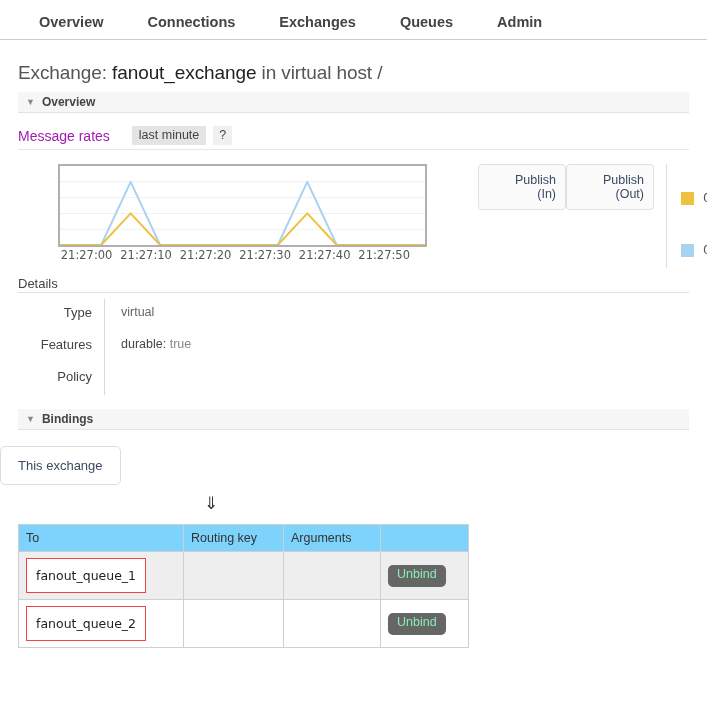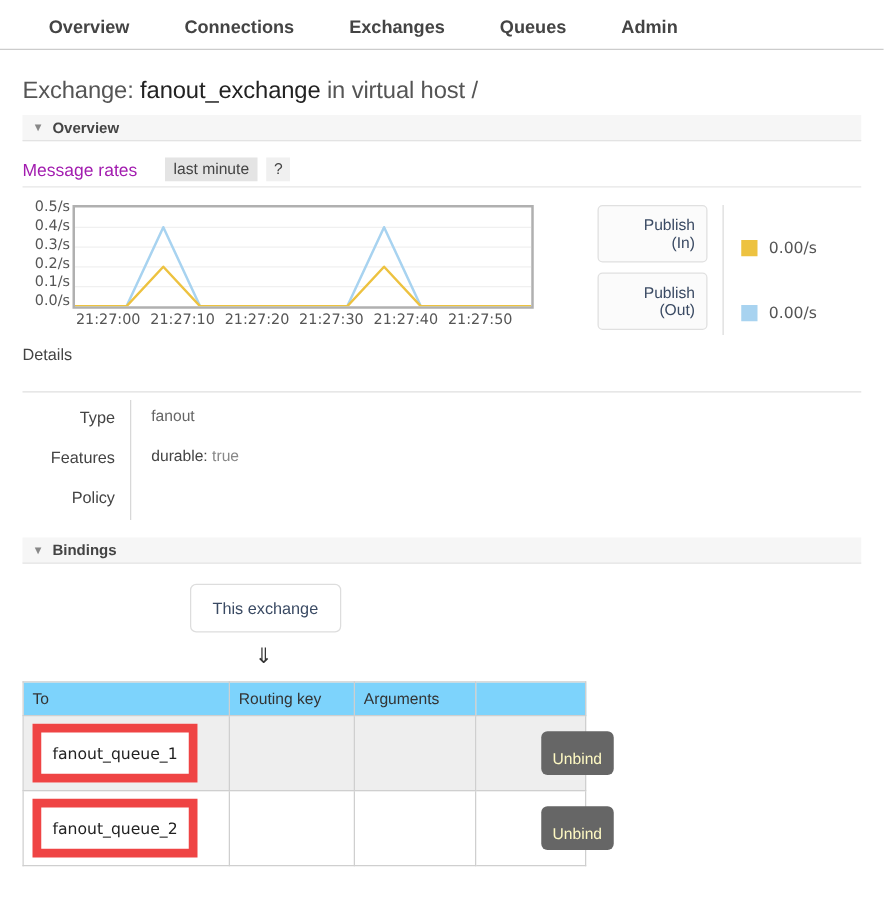--- a/index.html
+++ b/index.html
@@ -152,21 +152,21 @@
   }
 
   
   #chart-side {
     position: absolute;
     left: 478px;
     top: 6px;
     display: flex;
     align-items: flex-start;
   }
-  #legend-buttons { display: flex; flex-direction: column; }
+  #legend-buttons { display: flex; flex-direction: row; }
   .legend-btn {
     width: 88px;
     border: 1px solid #e0e0e0;
     border-radius: 4px;
     background: #fbfbfb;
     color: #3a4a63;
     font-size: 12.5px;
     text-align: right;
     padding: 8px 9px 8px 6px;
     box-sizing: border-box;
@@ -201,21 +201,21 @@
     font-size: 12.5px;
     color: #555555;
     font-family: "DejaVu Sans", sans-serif;
   }
 
   
   #details-title {
     margin: 6px 18px 0 18px;
     font-size: 13px;
     color: #444444;
-    padding-bottom: 22px;
+    padding-bottom: 1px;
     border-bottom: 1px solid #e0e0e0;
   }
   #details-table {
     margin-left: 18px;
     margin-top: 6px;
     border-collapse: collapse;
   }
   #details-table td { vertical-align: top; }
   #details-table td.dkey {
     text-align: right;
@@ -233,21 +233,20 @@
     min-width: 300px;
     height: 20px;
   }
   .feat-key { color: #444444; }
   .feat-val { color: #888888; }
 
   
   #this-exchange-wrap {
     margin-top: 16px;
     text-align: left;
-    padding-left: 152px;
   }
   #this-exchange-btn {
     display: inline-block;
     border: 1px solid #dddddd;
     border-radius: 5px;
     background: #ffffff;
     color: #3a4a63;
     font-size: 13px;
     padding: 11px 17px;
     cursor: pointer;
@@ -281,41 +280,40 @@
   #bindings-table td {
     border: 1px solid #cfcfcf;
     padding: 6px 7px;
     vertical-align: middle;
     height: 43px;
     box-sizing: border-box;
   }
   #bindings-table tr.row-alt td { background: #eeeeee; }
   .queue-link {
     display: inline-block;
-    border: 7px solid #ef4444;
+    border: 1px solid #ef4444;
     background: #ffffff;
     color: #222222;
     font-size: 12.5px;
     padding: 9px 9px;
     font-family: "DejaVu Sans", sans-serif;
     cursor: pointer;
     text-align: right;
   }
   .unbind-btn {
     display: inline-block;
     background: #666666;
-    color: #fef9c3;
+    color: #86efac;
     font-size: 12.5px;
     font-weight: normal;
     border: none;
     border-radius: 5px;
-    padding: 15px 9px 6px 9px;
+    padding: 2px 9px 6px 9px;
     cursor: pointer;
     font-family: "Liberation Sans", sans-serif;
-    margin-left: 45px;
   }
   .col-to { width: 150px; }
   .col-rk { width: 85px; }
   .col-args { width: 82px; }
   .col-act { width: 73px; }
 </style>
 </head>
 <body>
 
 <div id="nav-tabs">
@@ -338,28 +336,20 @@
   <span class="sh-label">Overview</span>
 </div>
 
 <div id="rates-bar">
   <span class="rb-label">Message rates</span>
   <span class="chip">last minute</span>
   <span class="chip light">?</span>
 </div>
 
 <div id="chart-block">
-  <div id="y-labels">
-      <div class="ytick" style="top: 2px;">0.5/s</div>
-      <div class="ytick" style="top: 17px;">0.4/s</div>
-      <div class="ytick" style="top: 32px;">0.3/s</div>
-      <div class="ytick" style="top: 47px;">0.2/s</div>
-      <div class="ytick" style="top: 62px;">0.1/s</div>
-      <div class="ytick" style="top: 77px;">0.0/s</div>
-    </div>
   <div id="chart-area">
     <svg id="chart-svg" viewBox="0 0 365 79" preserveAspectRatio="none">
         <line x1="0" x2="365" y1="15.799999999999997" y2="15.799999999999997" stroke="#f0f0f0" stroke-width="1" vector-effect="non-scaling-stroke"></line>
         <line x1="0" x2="365" y1="31.6" y2="31.6" stroke="#f0f0f0" stroke-width="1" vector-effect="non-scaling-stroke"></line>
         <line x1="0" x2="365" y1="47.4" y2="47.4" stroke="#f0f0f0" stroke-width="1" vector-effect="non-scaling-stroke"></line>
         <line x1="0" x2="365" y1="63.2" y2="63.2" stroke="#f0f0f0" stroke-width="1" vector-effect="non-scaling-stroke"></line>
         <path d="M0.00 79.00 L41.21 79.00 L70.65 15.80 L100.08 79.00 L217.82 79.00 L247.26 15.80 L276.69 79.00 L365.00 79.00" fill="none" stroke="#a8d3f0" stroke-width="2" vector-effect="non-scaling-stroke" stroke-linejoin="round"></path>
         <path d="M0.00 79.00 L41.21 79.00 L70.65 47.40 L100.08 79.00 L217.82 79.00 L247.26 47.40 L276.69 79.00 L365.00 79.00" fill="none" stroke="#edc240" stroke-width="2" vector-effect="non-scaling-stroke" stroke-linejoin="round"></path>
       </svg>
   </div>
@@ -395,21 +385,21 @@
       </div>
     </div>
   </div>
 </div>
 
 <div id="details-title">Details</div>
 <table id="details-table">
   <tbody>
       <tr>
     <td class="dkey">Type</td>
-    <td class="dval">fanout</td>
+    <td class="dval">virtual</td>
   </tr>
   <tr>
     <td class="dkey">Features</td>
     <td class="dval">
       <span class="feat-key">durable:</span>
       <span class="feat-val">true</span>
     </td>
   </tr>
   <tr>
     <td class="dkey">Policy</td>

